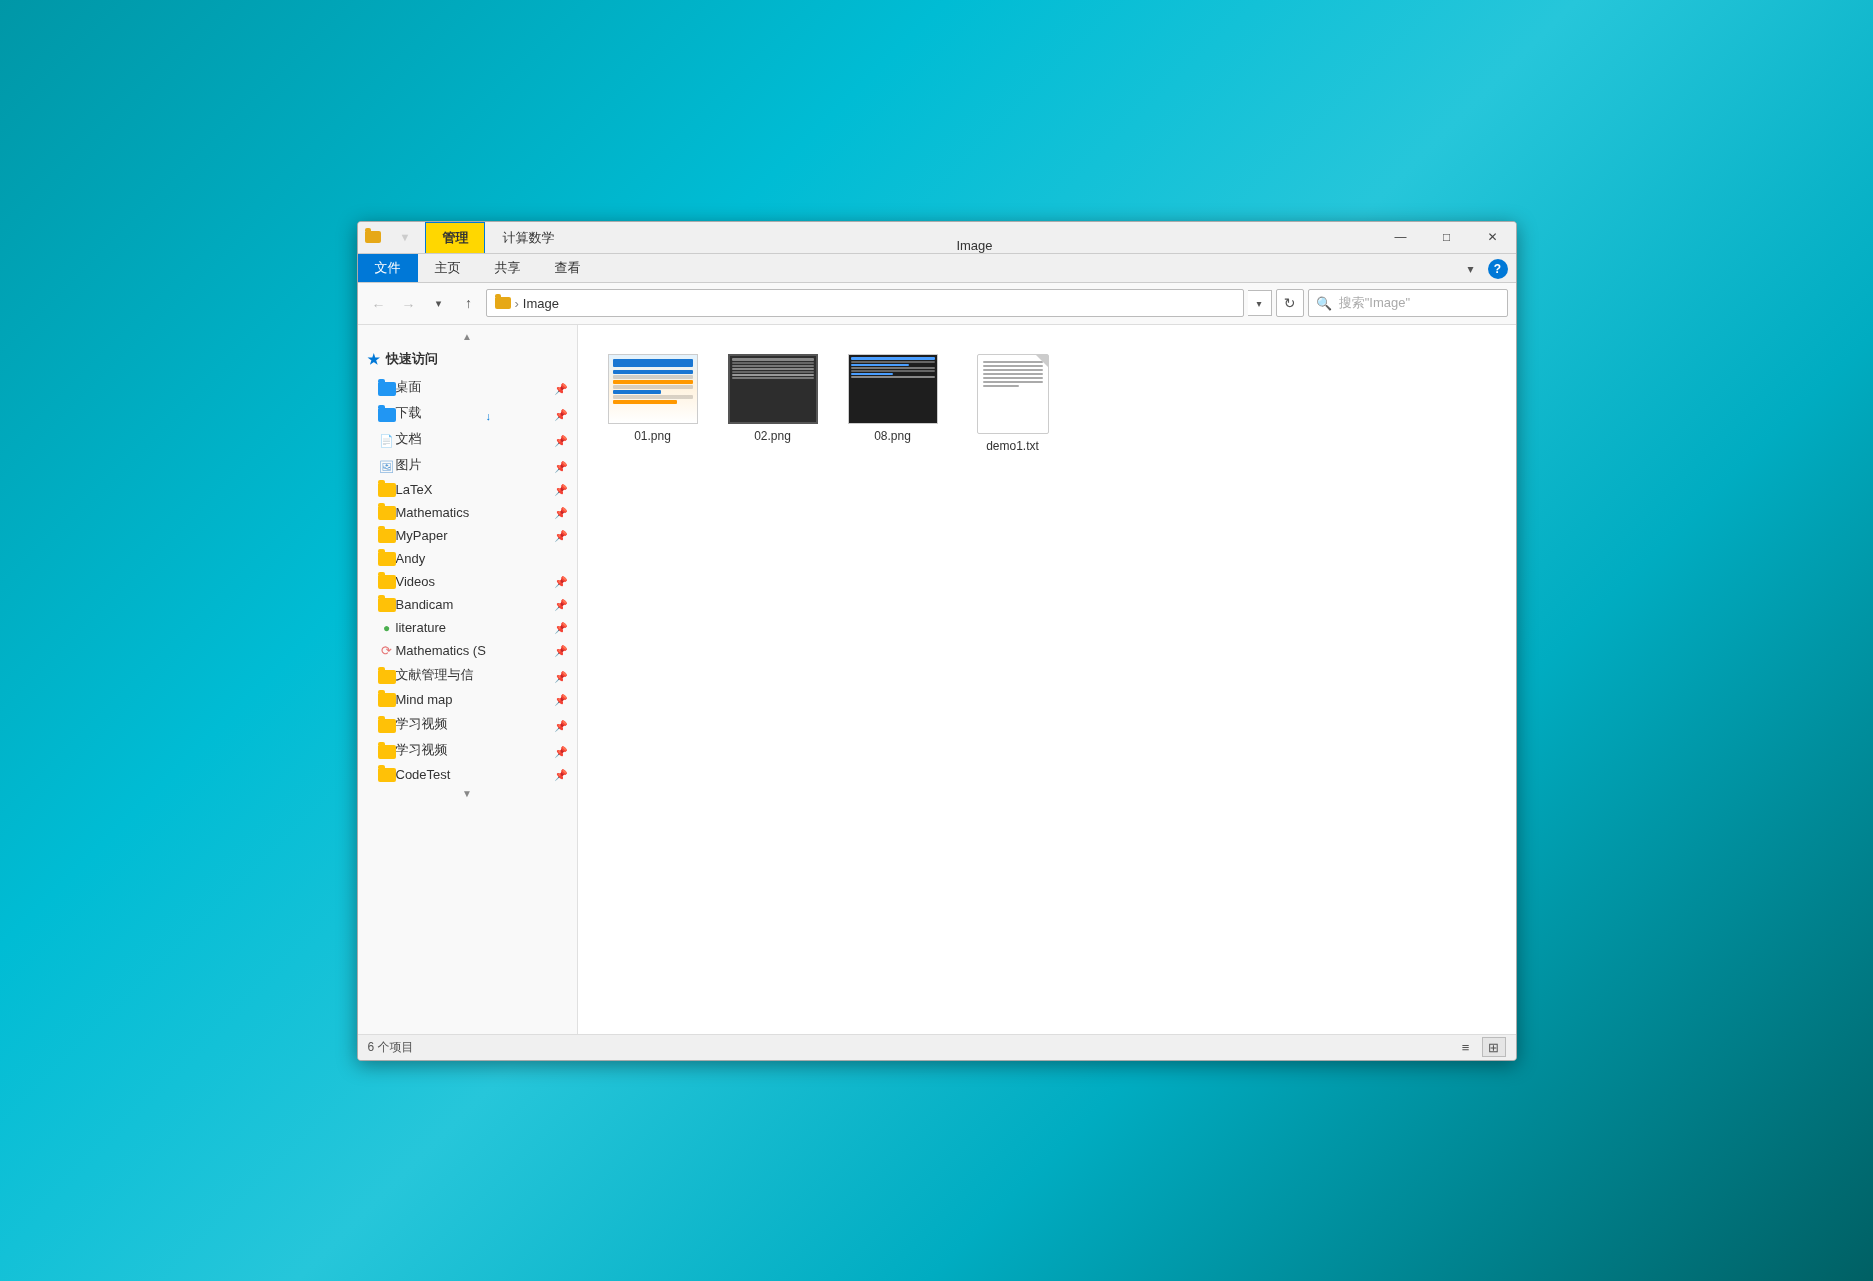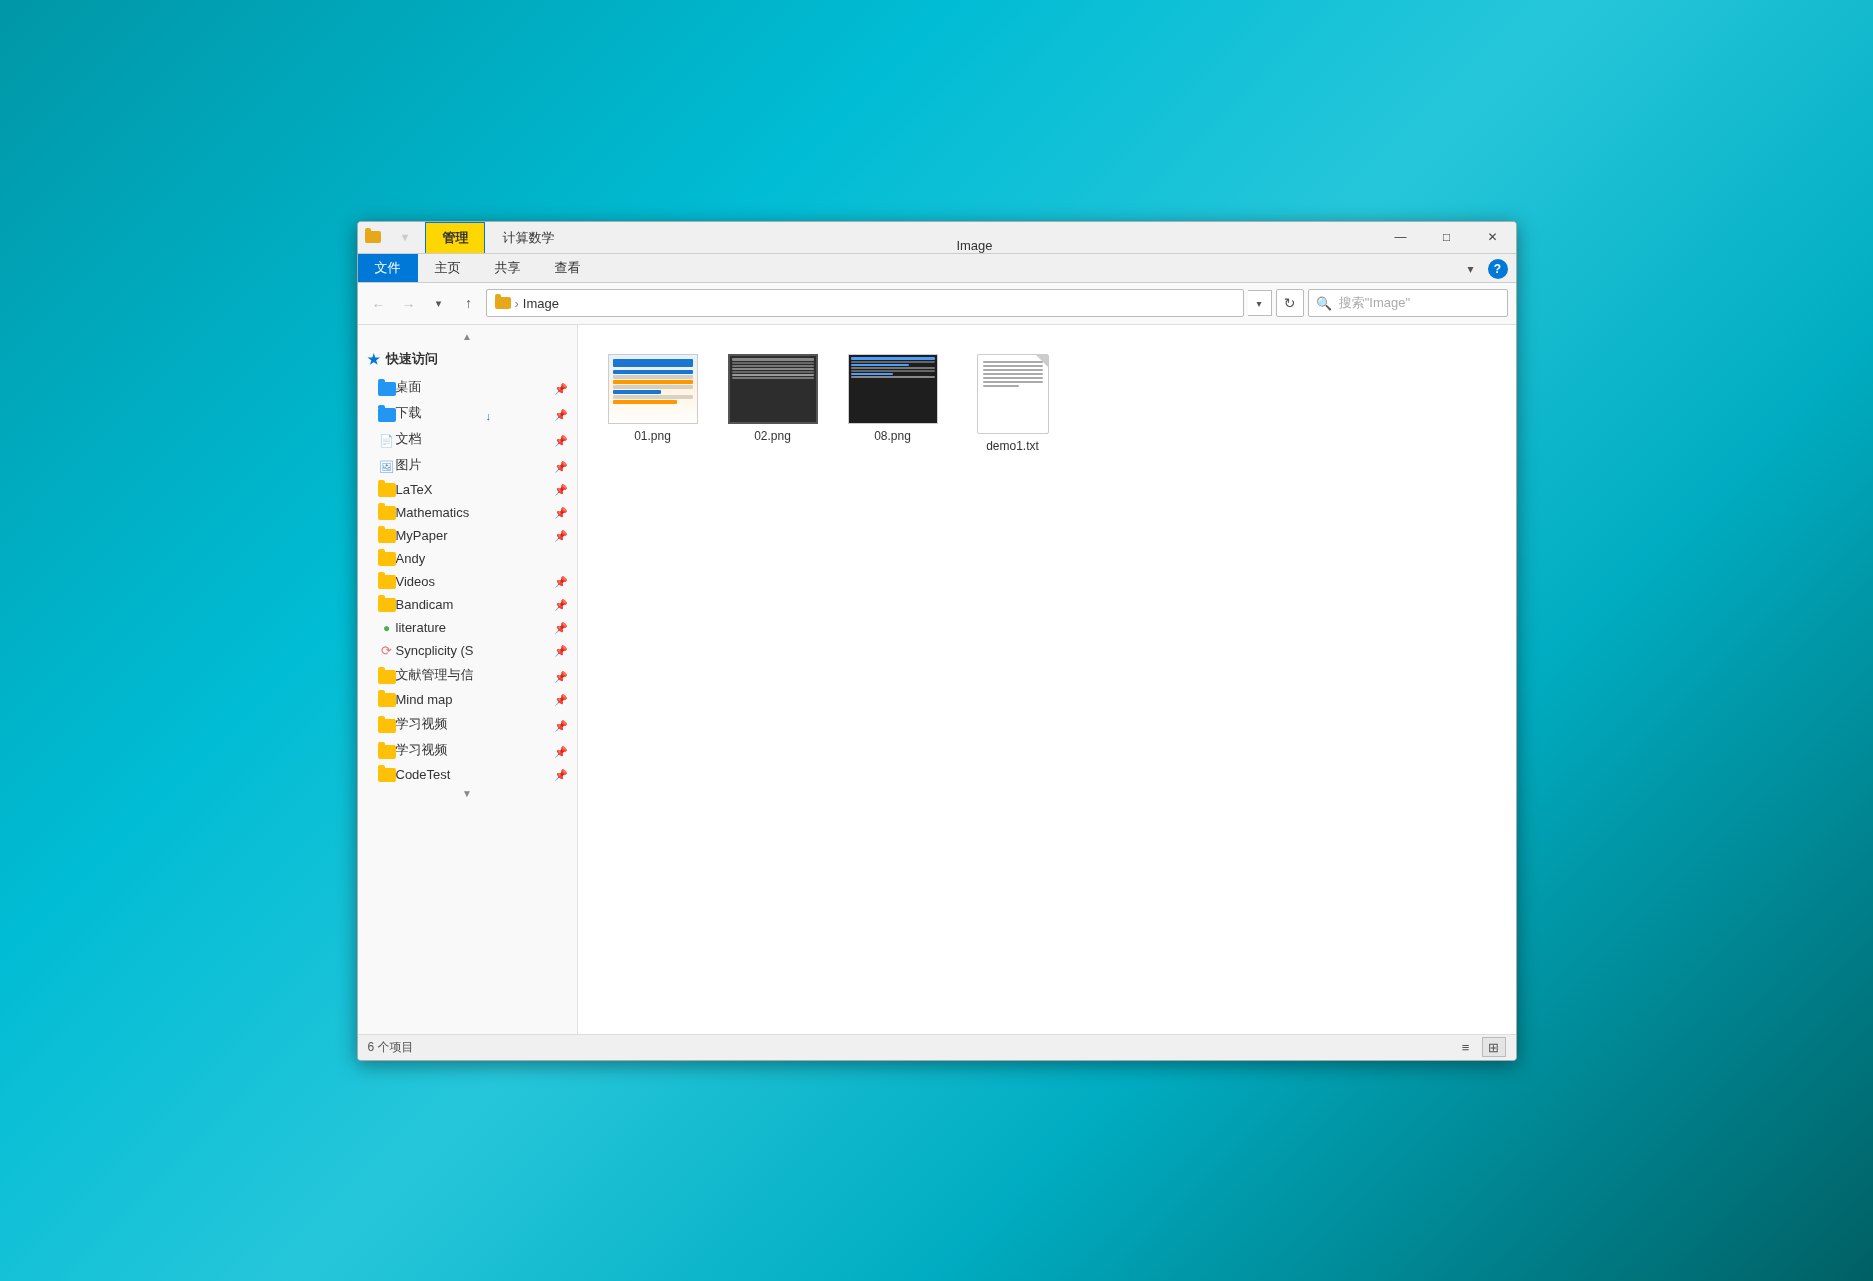--- a/index.html
+++ b/index.html
@@ -485,21 +485,21 @@
         <span>Bandicam</span>
         <span class="pin-icon">📌</span>
       </div>
       <div class="sidebar-item">
         <div class="special-icon green-icon">●</div>
         <span>literature</span>
         <span class="pin-icon">📌</span>
       </div>
       <div class="sidebar-item">
         <div class="special-icon sync-icon">⟳</div>
-        <span>Syncplicity (S</span>
+        <span>Mathematics (S</span>
         <span class="pin-icon">📌</span>
       </div>
       <div class="sidebar-item">
         <div class="folder-icon"></div>
         <span>文献管理与信</span>
         <span class="pin-icon">📌</span>
       </div>
       <div class="sidebar-item">
         <div class="folder-icon"></div>
         <span>Mind map</span>

